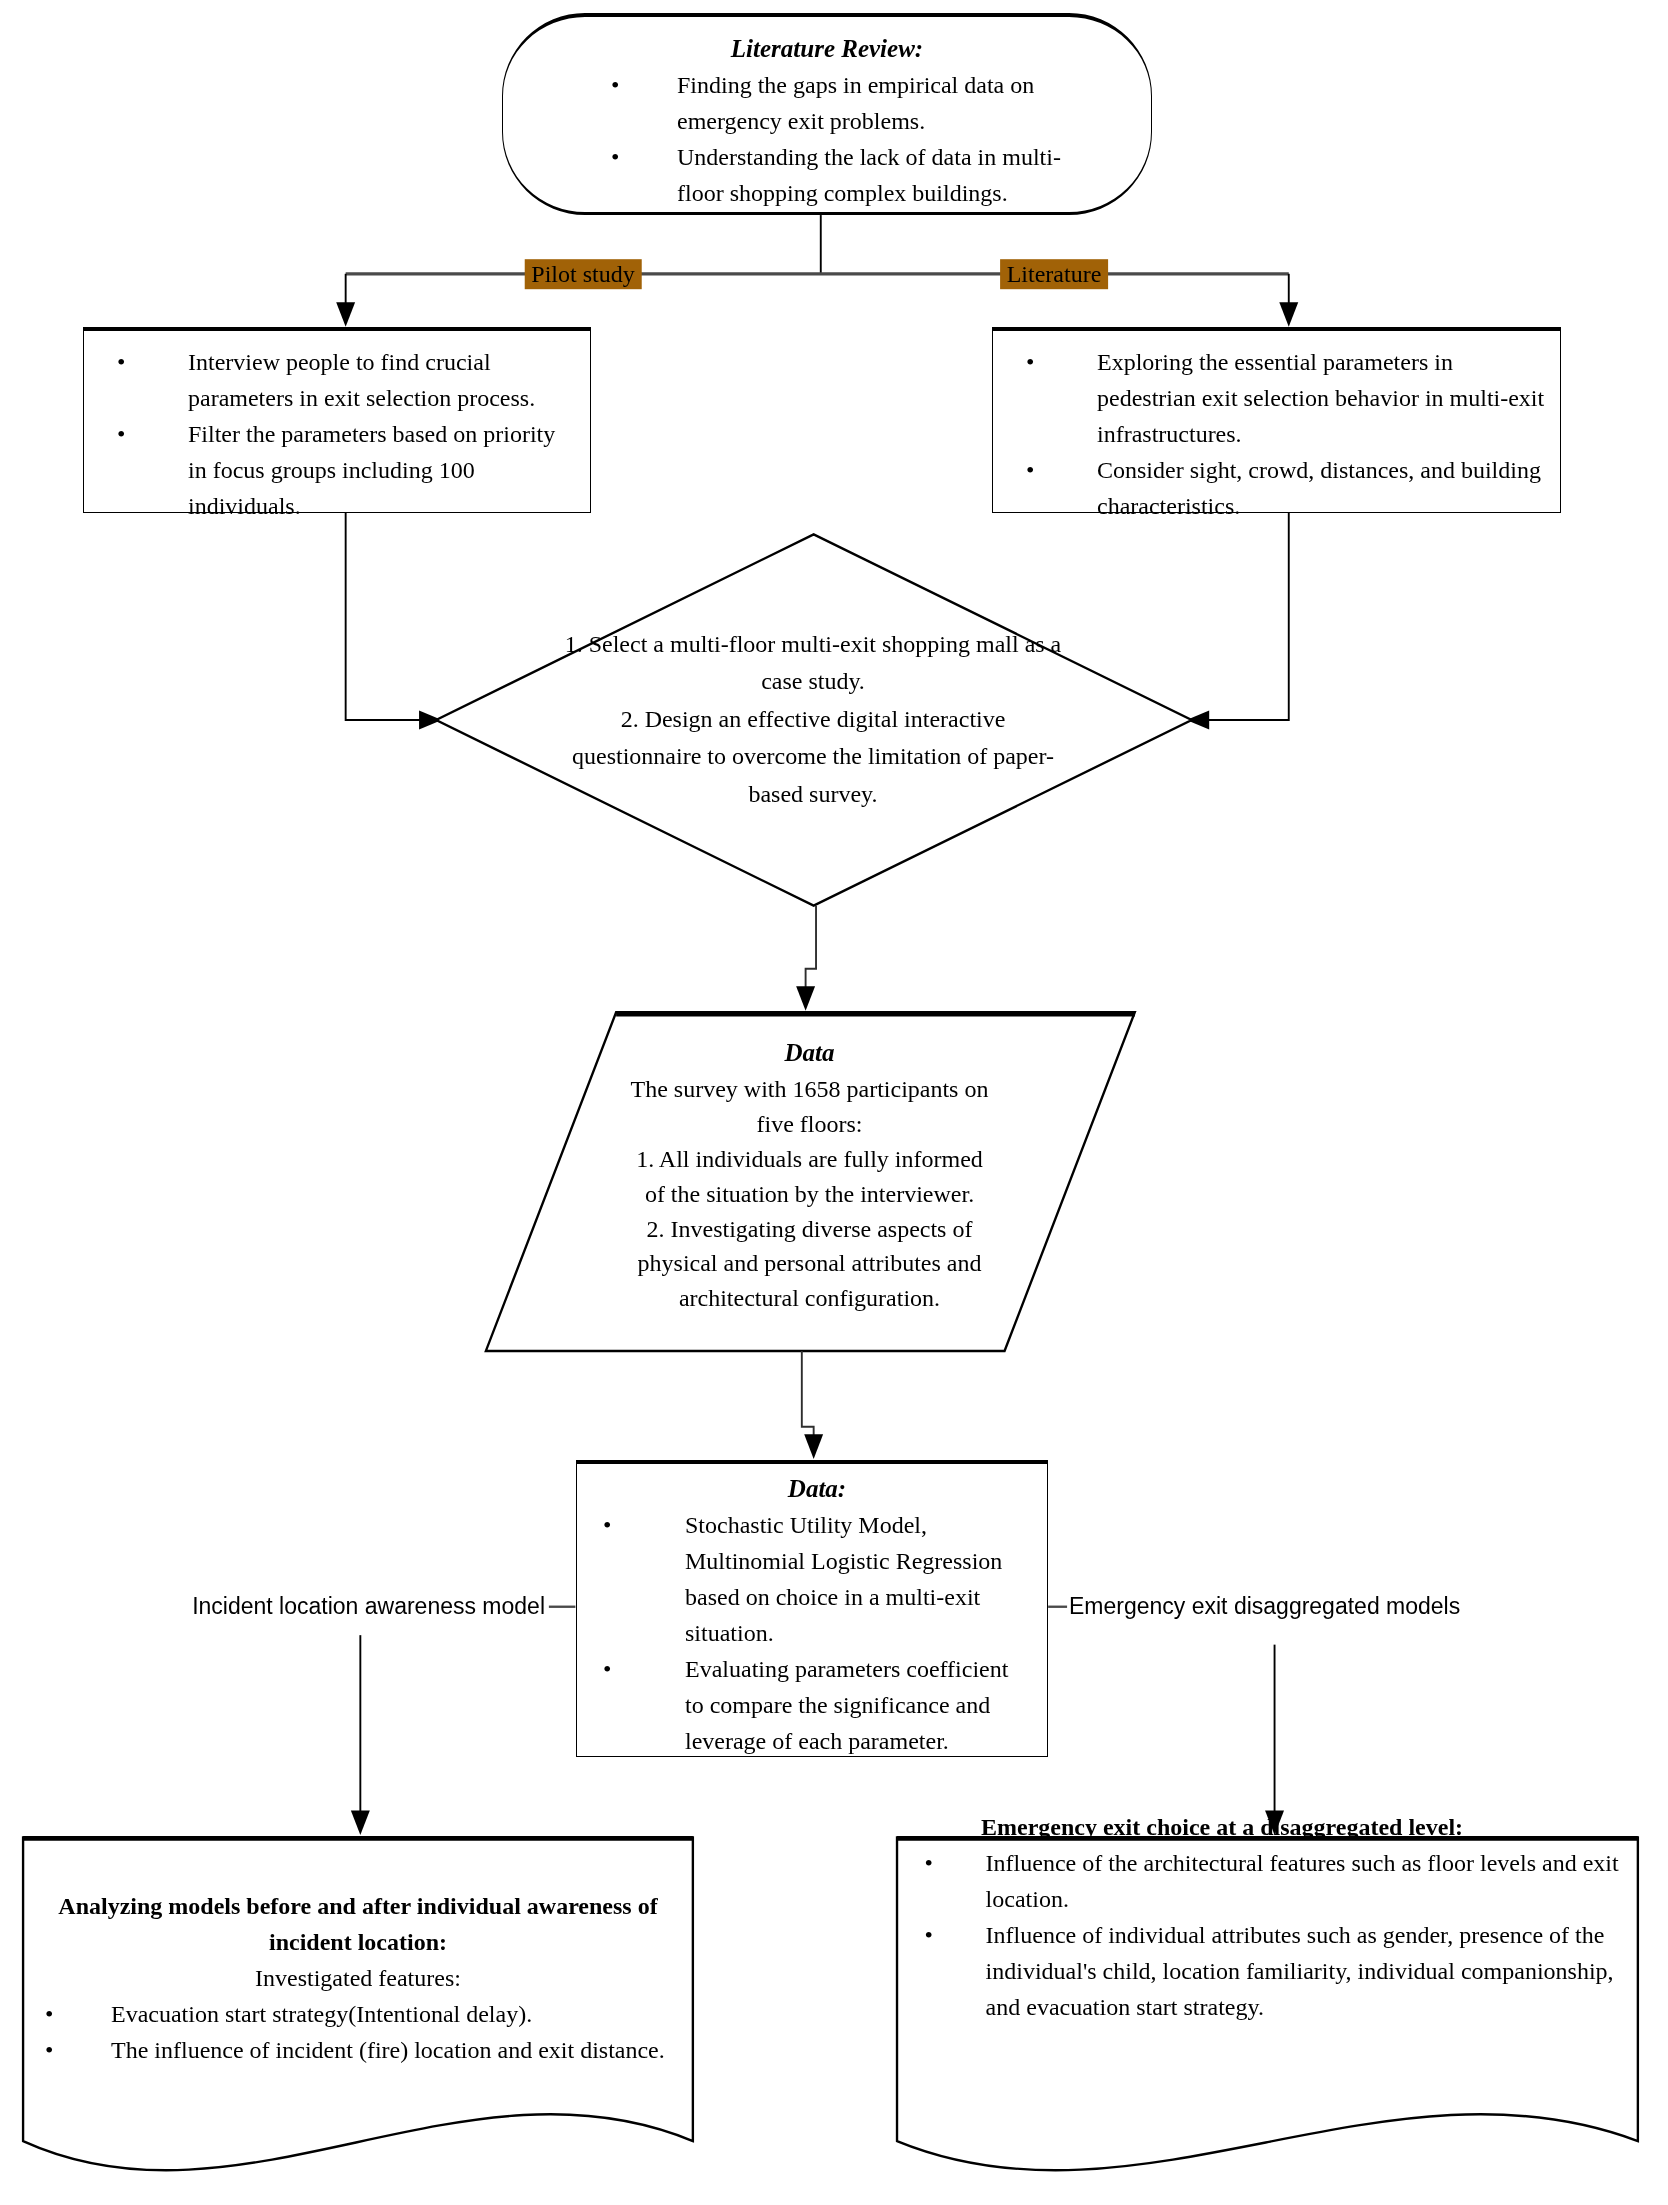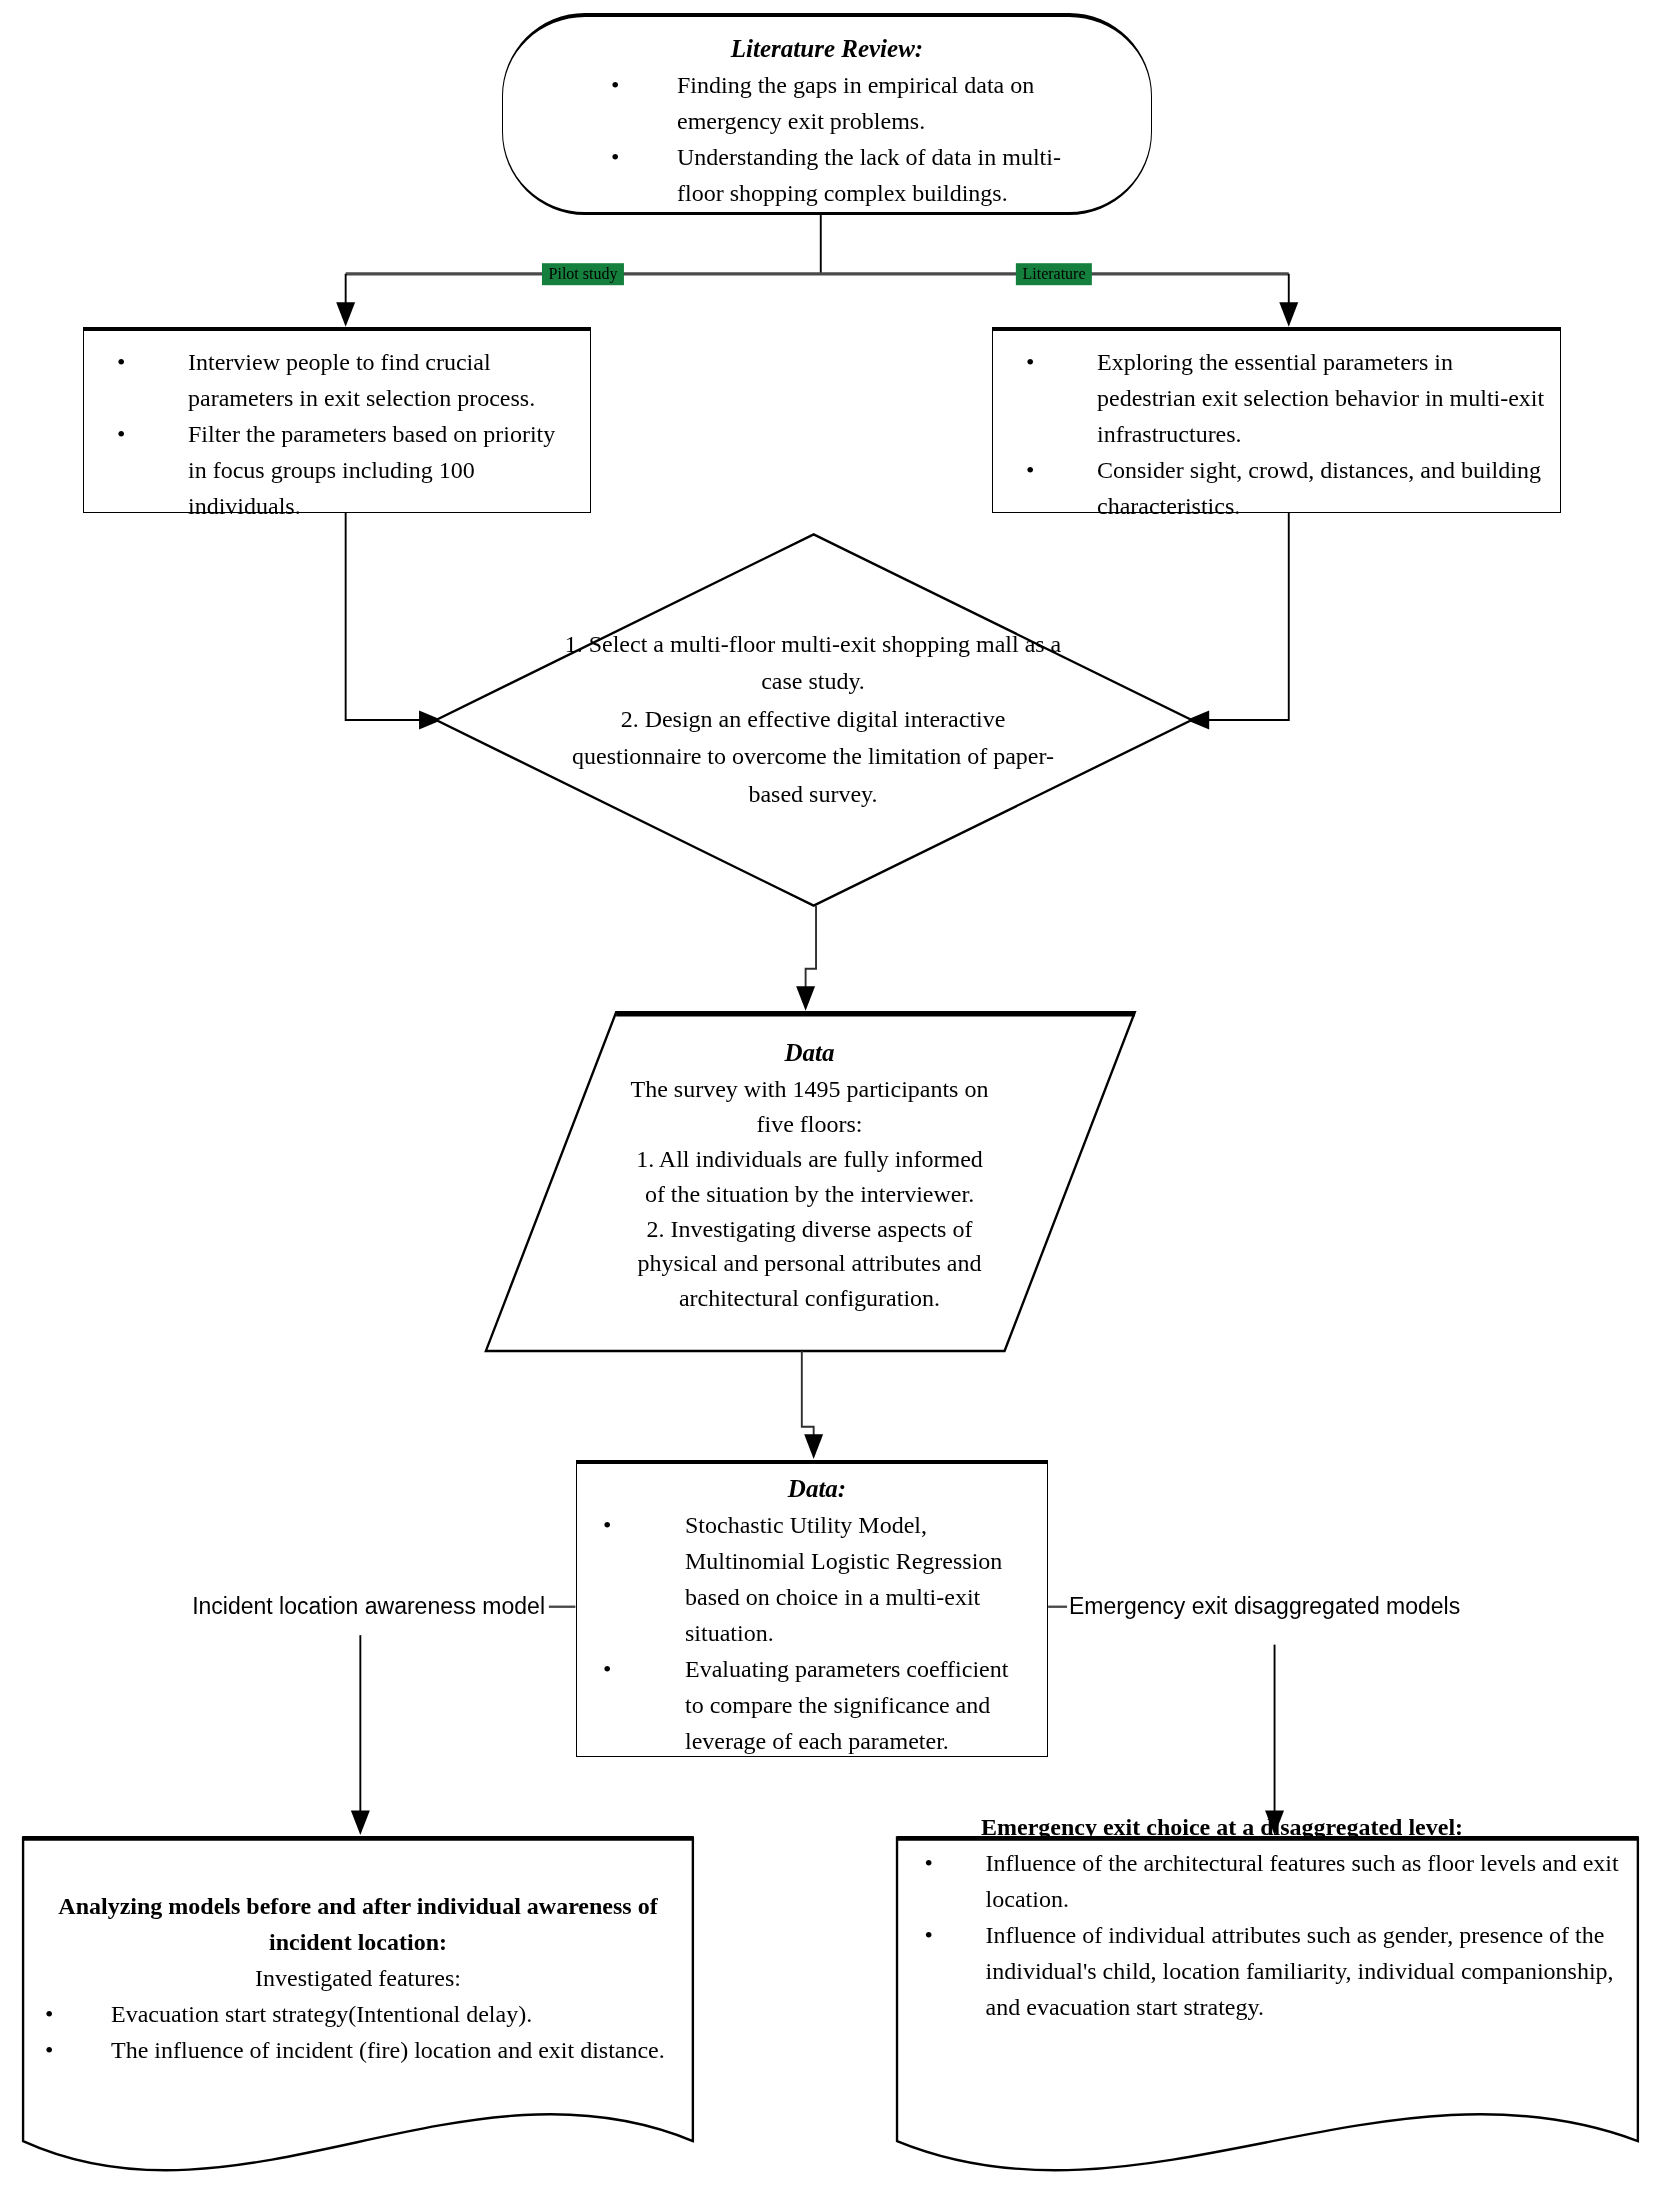--- a/index.html
+++ b/index.html
@@ -27,21 +27,21 @@
   .free-text{position:absolute;font-size:24px;line-height:1.56;text-align:center;}
 
   #diamond-text{left:562px;top:626px;width:502px;}
   #para-text{left:624px;top:1034px;width:371px;line-height:1.45;}
   #para-text .shape-title{margin-bottom:0.9px;}
 
   #model-box{left:576px;top:1460px;width:472px;height:297px;padding:5.7px 16px 0 26px;}
   #model-box .shape-title{margin-bottom:0px;}
   #model-box .dot{margin-right:54px;}
 
-  .branch-label{position:absolute;background:#15803d;font-size:16px;line-height:1;padding:2.8px 6.6px;
+  .branch-label{position:absolute;background:#a16207;font-size:24px;line-height:1;padding:2.8px 6.6px;
                 transform:translate(-50%,-50%);}
   .side-label{position:absolute;font-family:"Liberation Sans","DejaVu Sans",sans-serif;
               font-size:23px;line-height:1.2;white-space:nowrap;}
   #side-label-left{right:1124px;top:1593px;text-align:right;}
   #side-label-right{left:1069px;top:1593px;}
 
   .doc-text{position:absolute;font-size:24px;line-height:1.5;}
   #left-doc-text{left:21px;top:1888px;width:674px;}
   #right-doc-text{left:895px;top:1809px;width:745px;padding-left:13px;}
   .doc-title{font-weight:bold;text-align:center;padding:0 33px;}
@@ -145,21 +145,21 @@
     </ul>
   </div>
 
   <div class="free-text" id="diamond-text">
     <div>1. Select a multi-floor multi-exit shopping mall as a case study.</div>
     <div>2. Design an effective digital interactive questionnaire to overcome the limitation of paper-based survey.</div>
   </div>
 
   <div class="free-text" id="para-text">
     <div class="shape-title">Data</div>
-    <div>The survey with 1495 participants on five floors:</div>
+    <div>The survey with 1658 participants on five floors:</div>
     <div>1. All individuals are fully informed of the situation by the interviewer.</div>
     <div>2. Investigating diverse aspects of physical and personal attributes and architectural configuration.</div>
   </div>
 
   <div class="node thicktop" id="model-box">
     <div class="shape-title">Data:</div>
     <ul class="bullets">
       <li>
         <span class="dot">•</span>
         <span>Stochastic Utility Model, Multinomial Logistic Regression based on choice in a multi-exit situation.</span>

